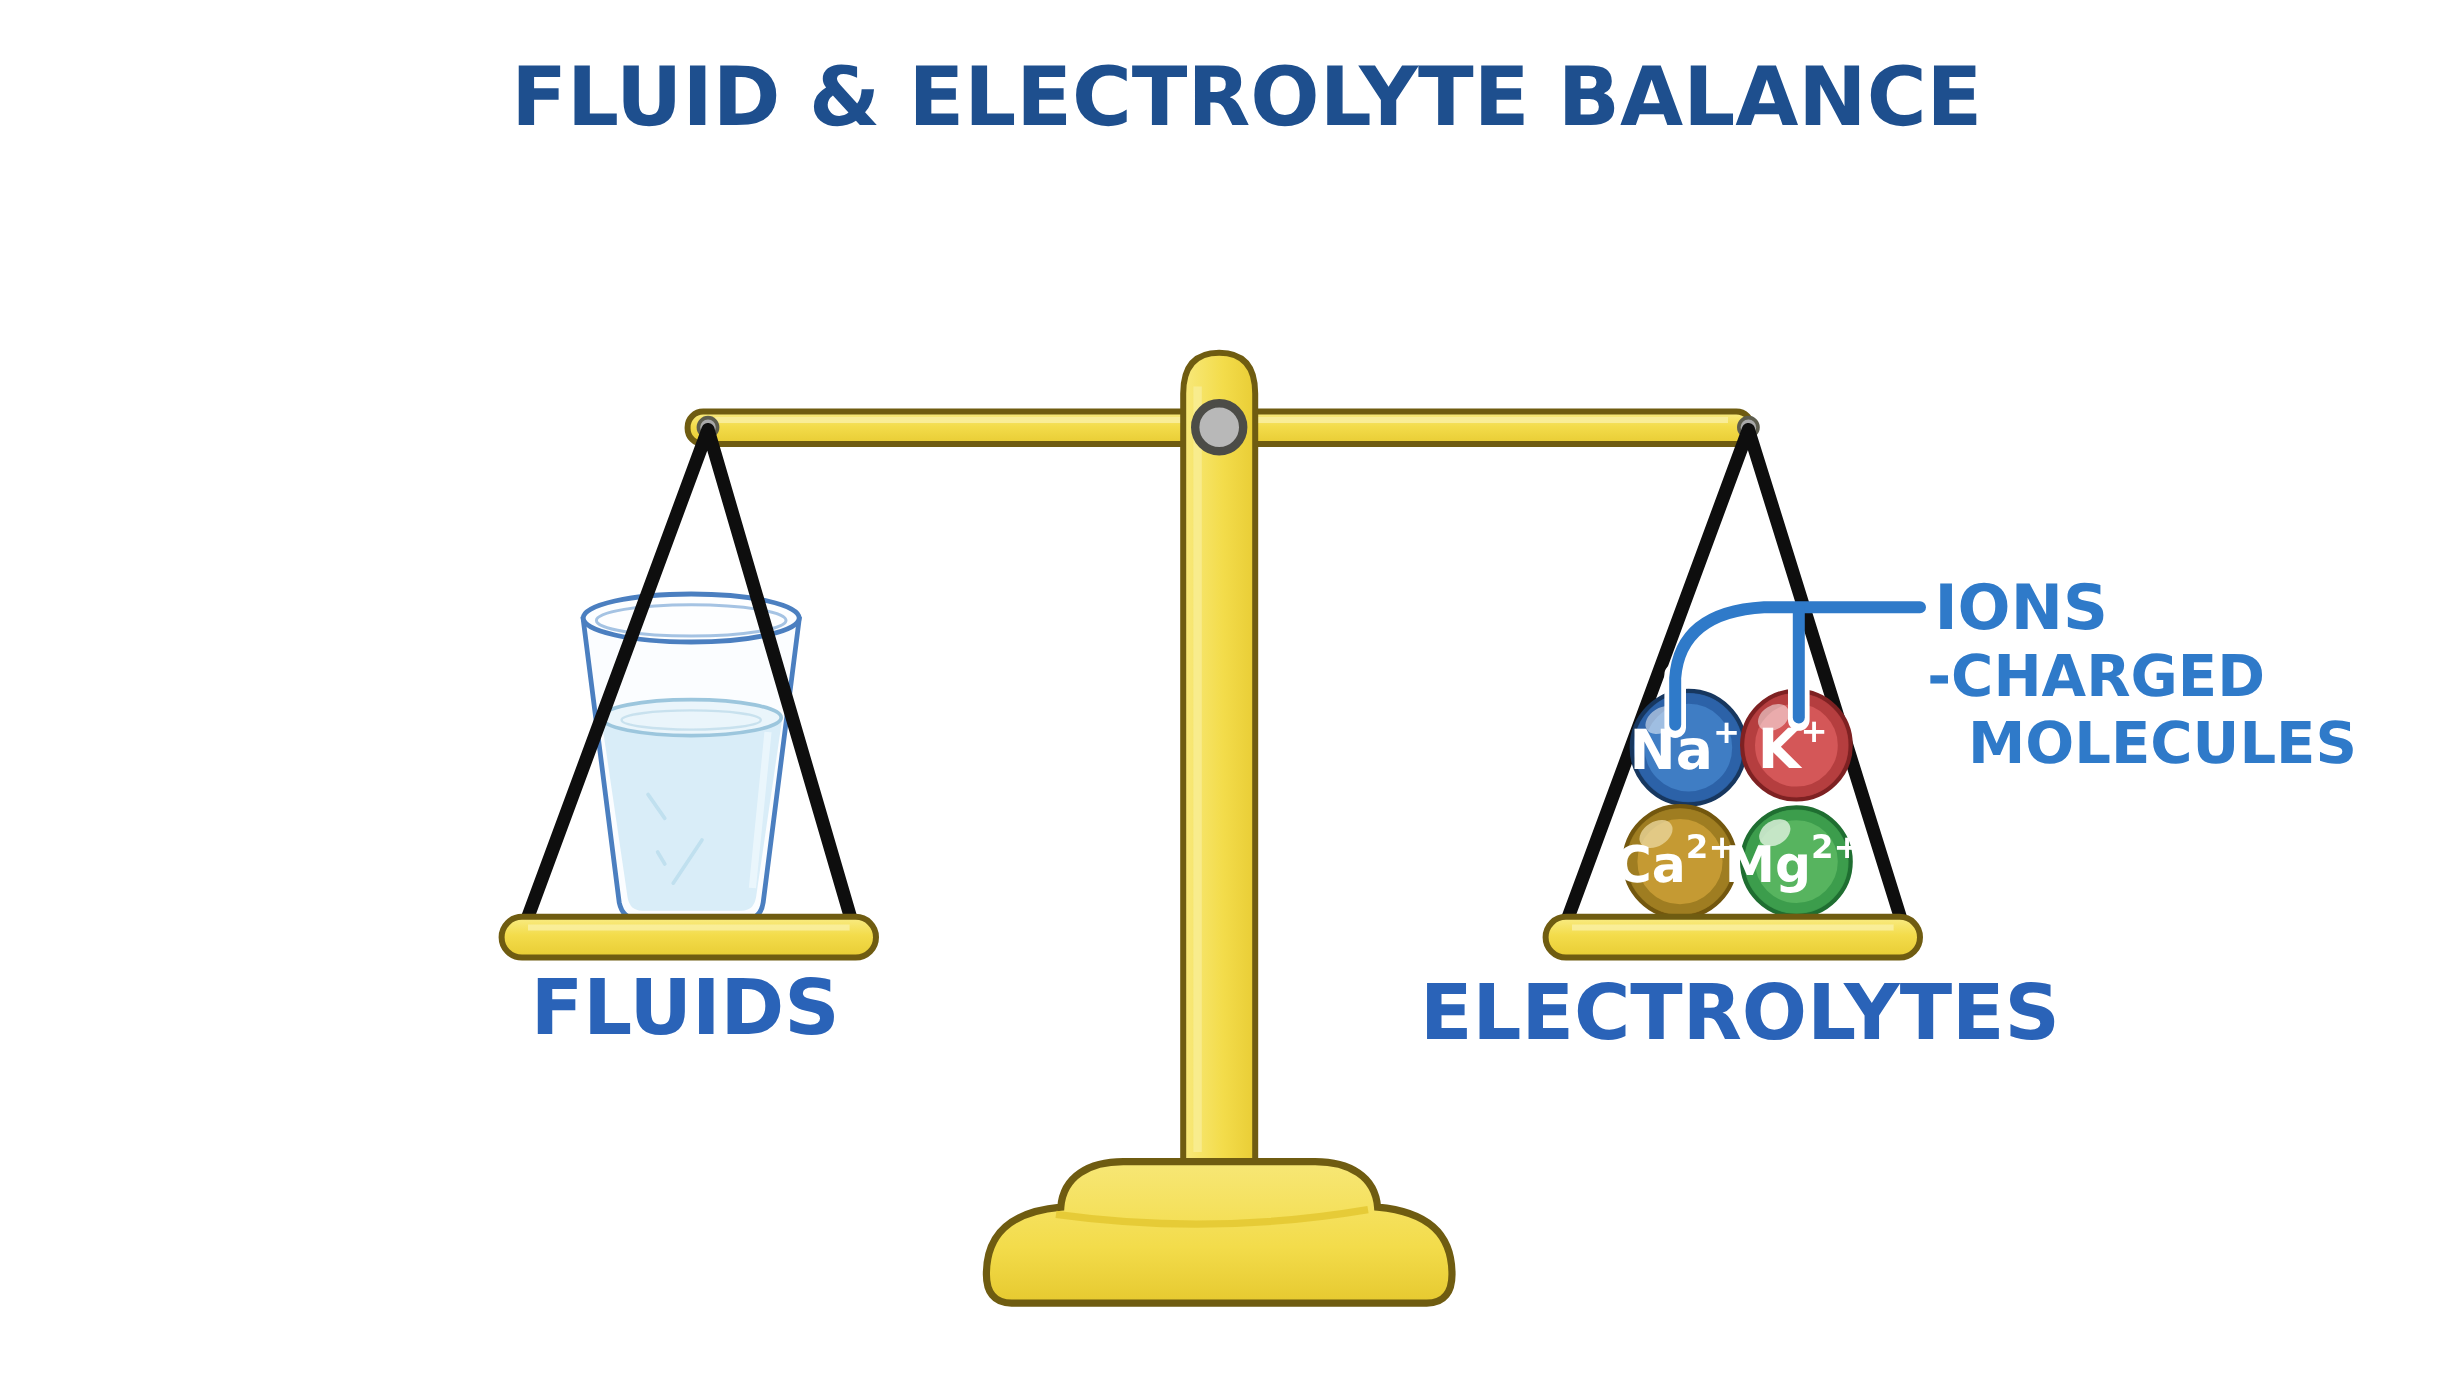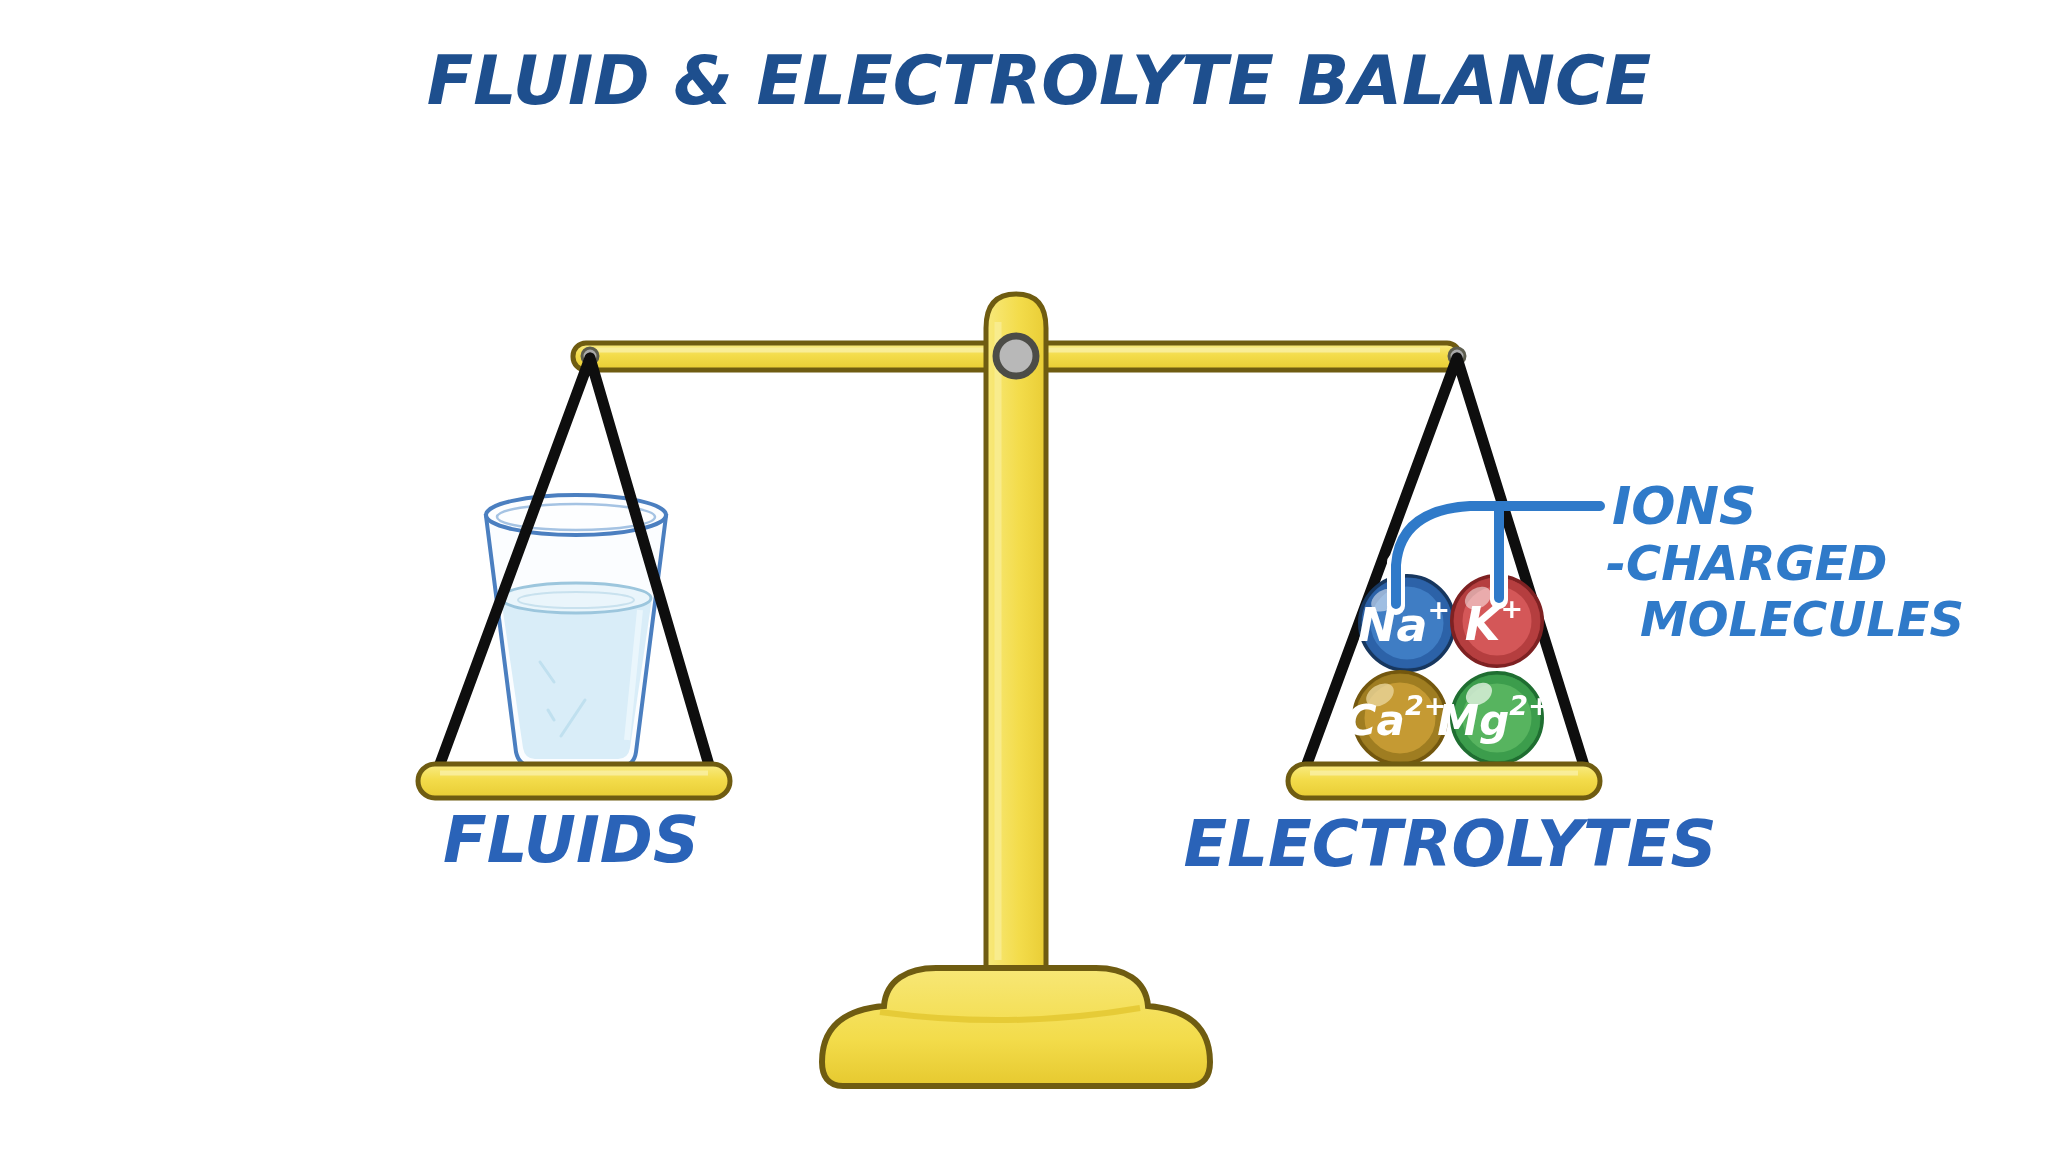--- a/index.html
+++ b/index.html
@@ -2,21 +2,20 @@
 <html><head>
 <meta charset="utf-8">
 <style>
   html,body{margin:0;padding:0;background:#ffffff;}
   .stage{
     position:relative;
     width:2028px;height:1152px;
     background:#ffffff;
     overflow:hidden;
     font-family:"DejaVu Sans", sans-serif;
-    font-style:italic;
   }
   svg{display:block;}
   .title-text{
     font-family:"DejaVu Sans", sans-serif;
     font-weight:bold;
     font-size:68px;
     letter-spacing:0px;
   }
   .side-label{
     font-family:"DejaVu Sans", sans-serif;

